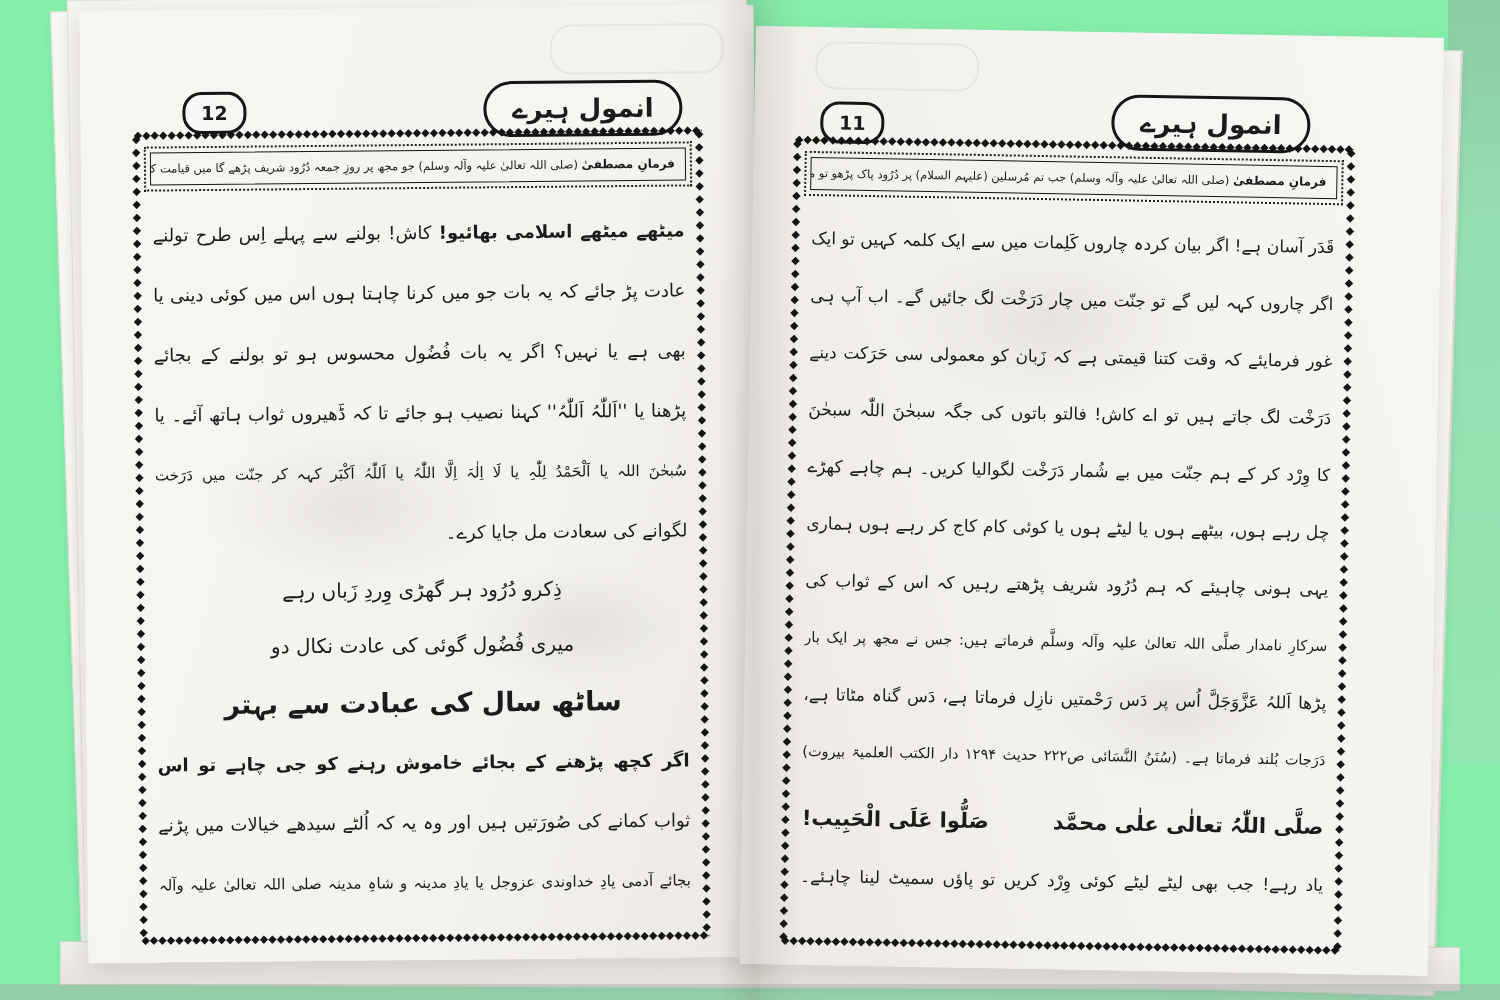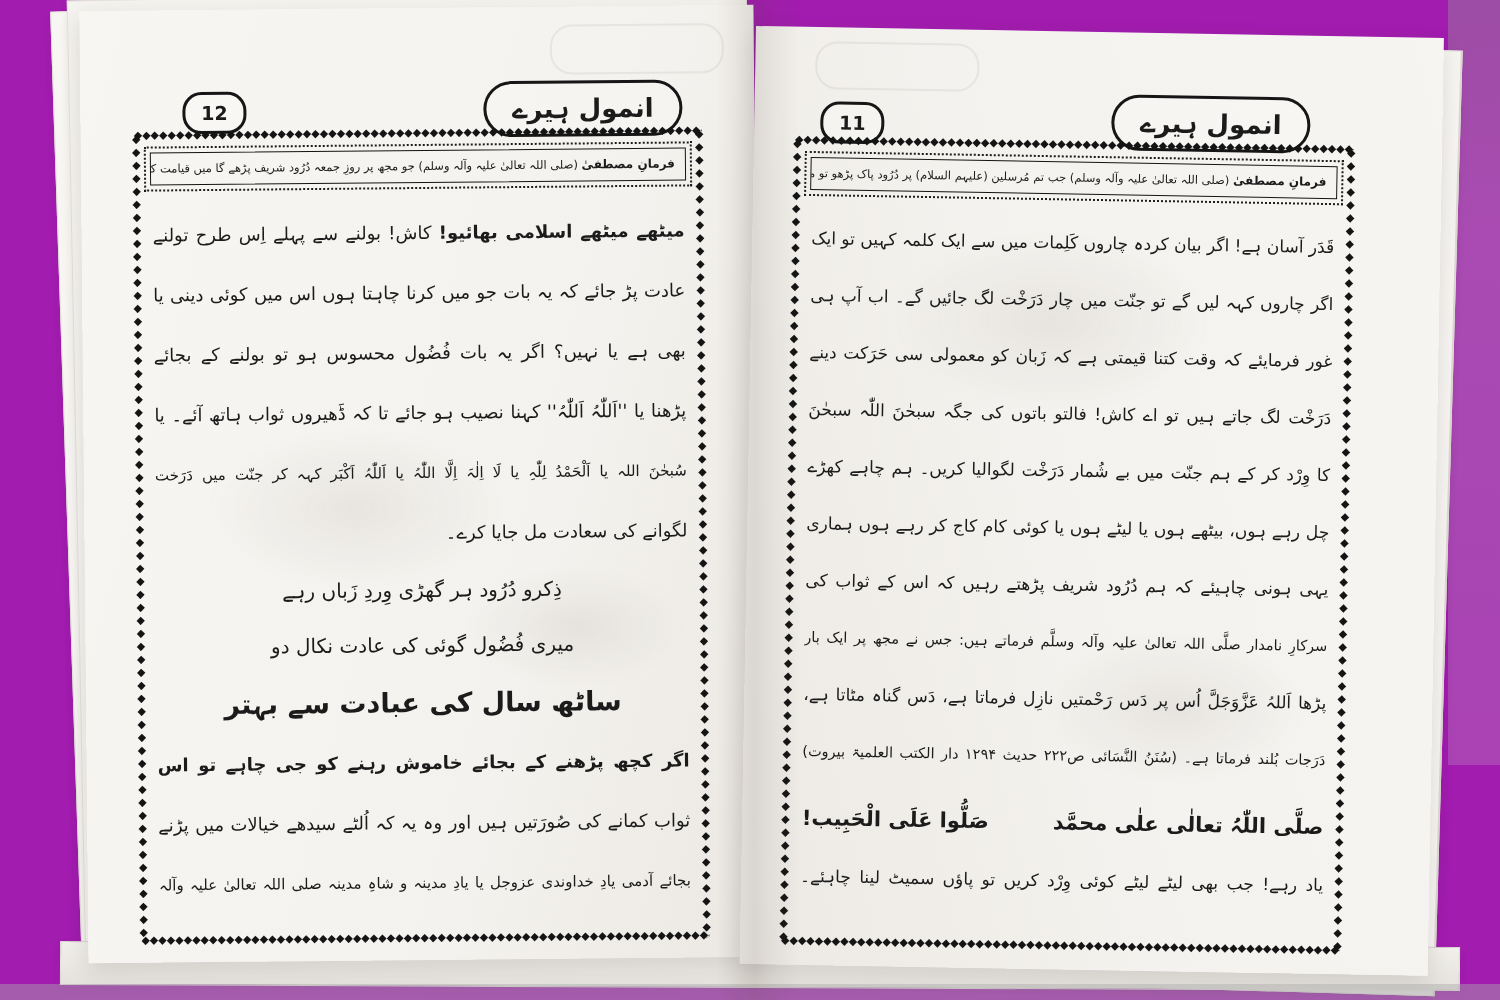--- a/index.html
+++ b/index.html
@@ -1,18 +1,18 @@
 <!DOCTYPE html>
 <html><head>
 <meta charset="utf-8">
 <style>
   html,body{margin:0;padding:0;}
   body{width:1500px;height:1000px;overflow:hidden;background:#ffffff;
        font-family:"DejaVu Sans",sans-serif;color:#1b1b1b;}
-  .stage{position:relative;width:1500px;height:1000px;background:#a21caf;overflow:hidden;}
+  .stage{position:relative;width:1500px;height:1000px;background:#86efac;overflow:hidden;}
 
   
   .artifact-right{position:absolute;right:0;top:0;width:52px;height:765px;
     background:linear-gradient(to bottom,rgba(150,150,150,.40),rgba(185,185,185,.30) 30%,rgba(200,200,200,.22));}
   .artifact-bottom{position:absolute;left:0;bottom:0;width:1500px;height:16px;background:rgba(170,170,170,.45);}
   .artifact-corner{position:absolute;right:40px;bottom:14px;width:320px;height:36px;background:rgba(190,190,190,.28);}
 
   
   .sheet-edge{position:absolute;background:#f8f6f3;border:1px solid #e3dfda;box-shadow:0 4px 10px rgba(0,0,0,.06);}
   .lstack1{left:66px;top:0px;width:684px;height:964px;transform:rotate(-1.9deg);}

